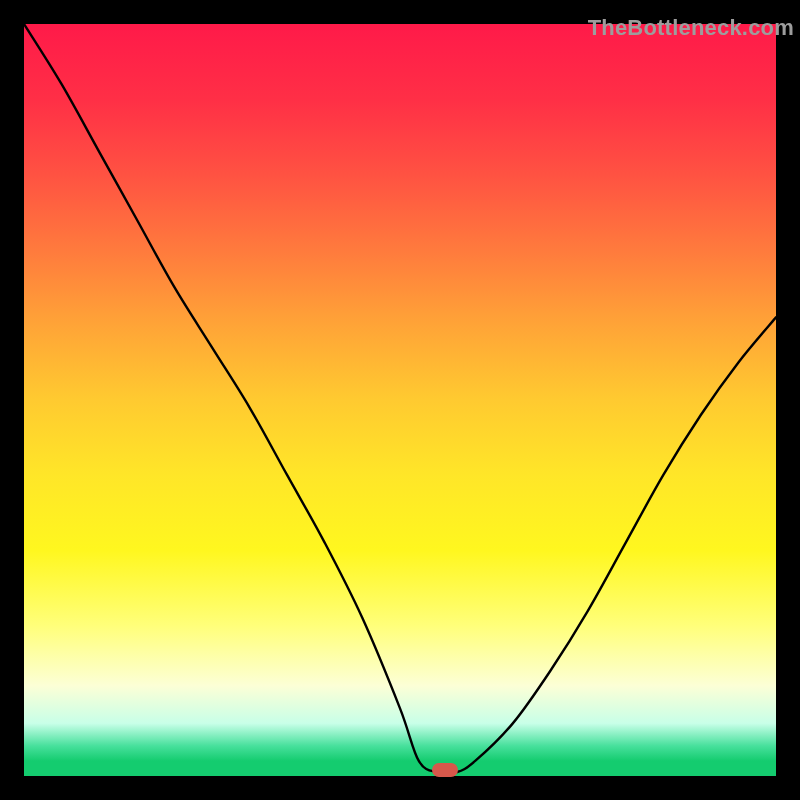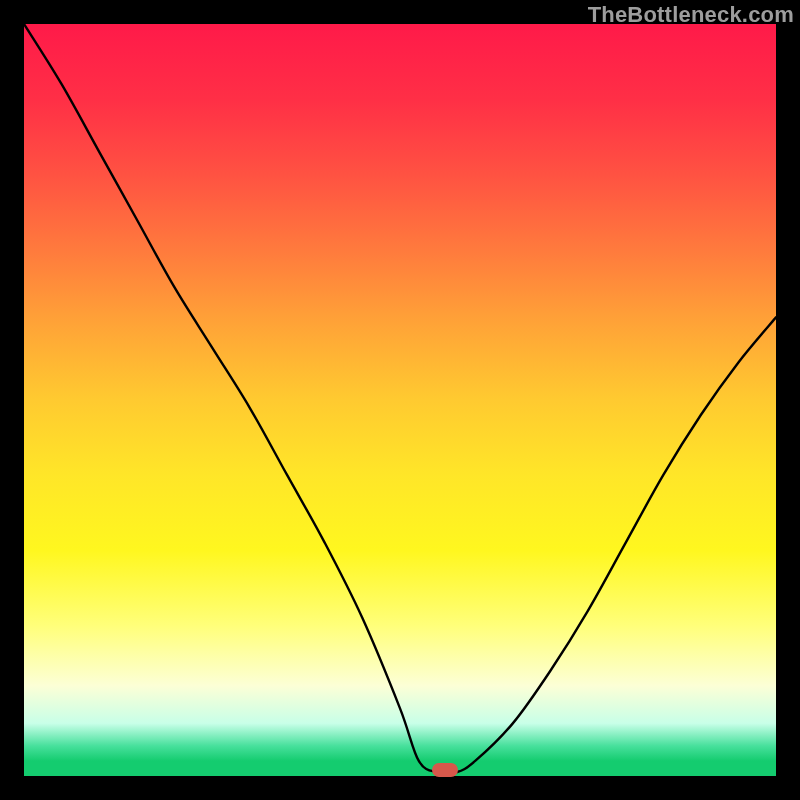--- a/index.html
+++ b/index.html
@@ -49,21 +49,21 @@
   .marker {
     position: absolute;
     width: 26px;
     height: 14px;
     border-radius: 8px;
     background: #d6584b;
     transform: translate(-50%, -50%);
   }
   .watermark {
     position: absolute;
-    top: 2px;
+    top: 15px;
     right: 6px;
     font-family: Arial, Helvetica, sans-serif;
     font-size: 22px;
     font-weight: 600;
     color: #9d9d9d;
     letter-spacing: 0.2px;
   }
 </style>
 </head>
 <body>

